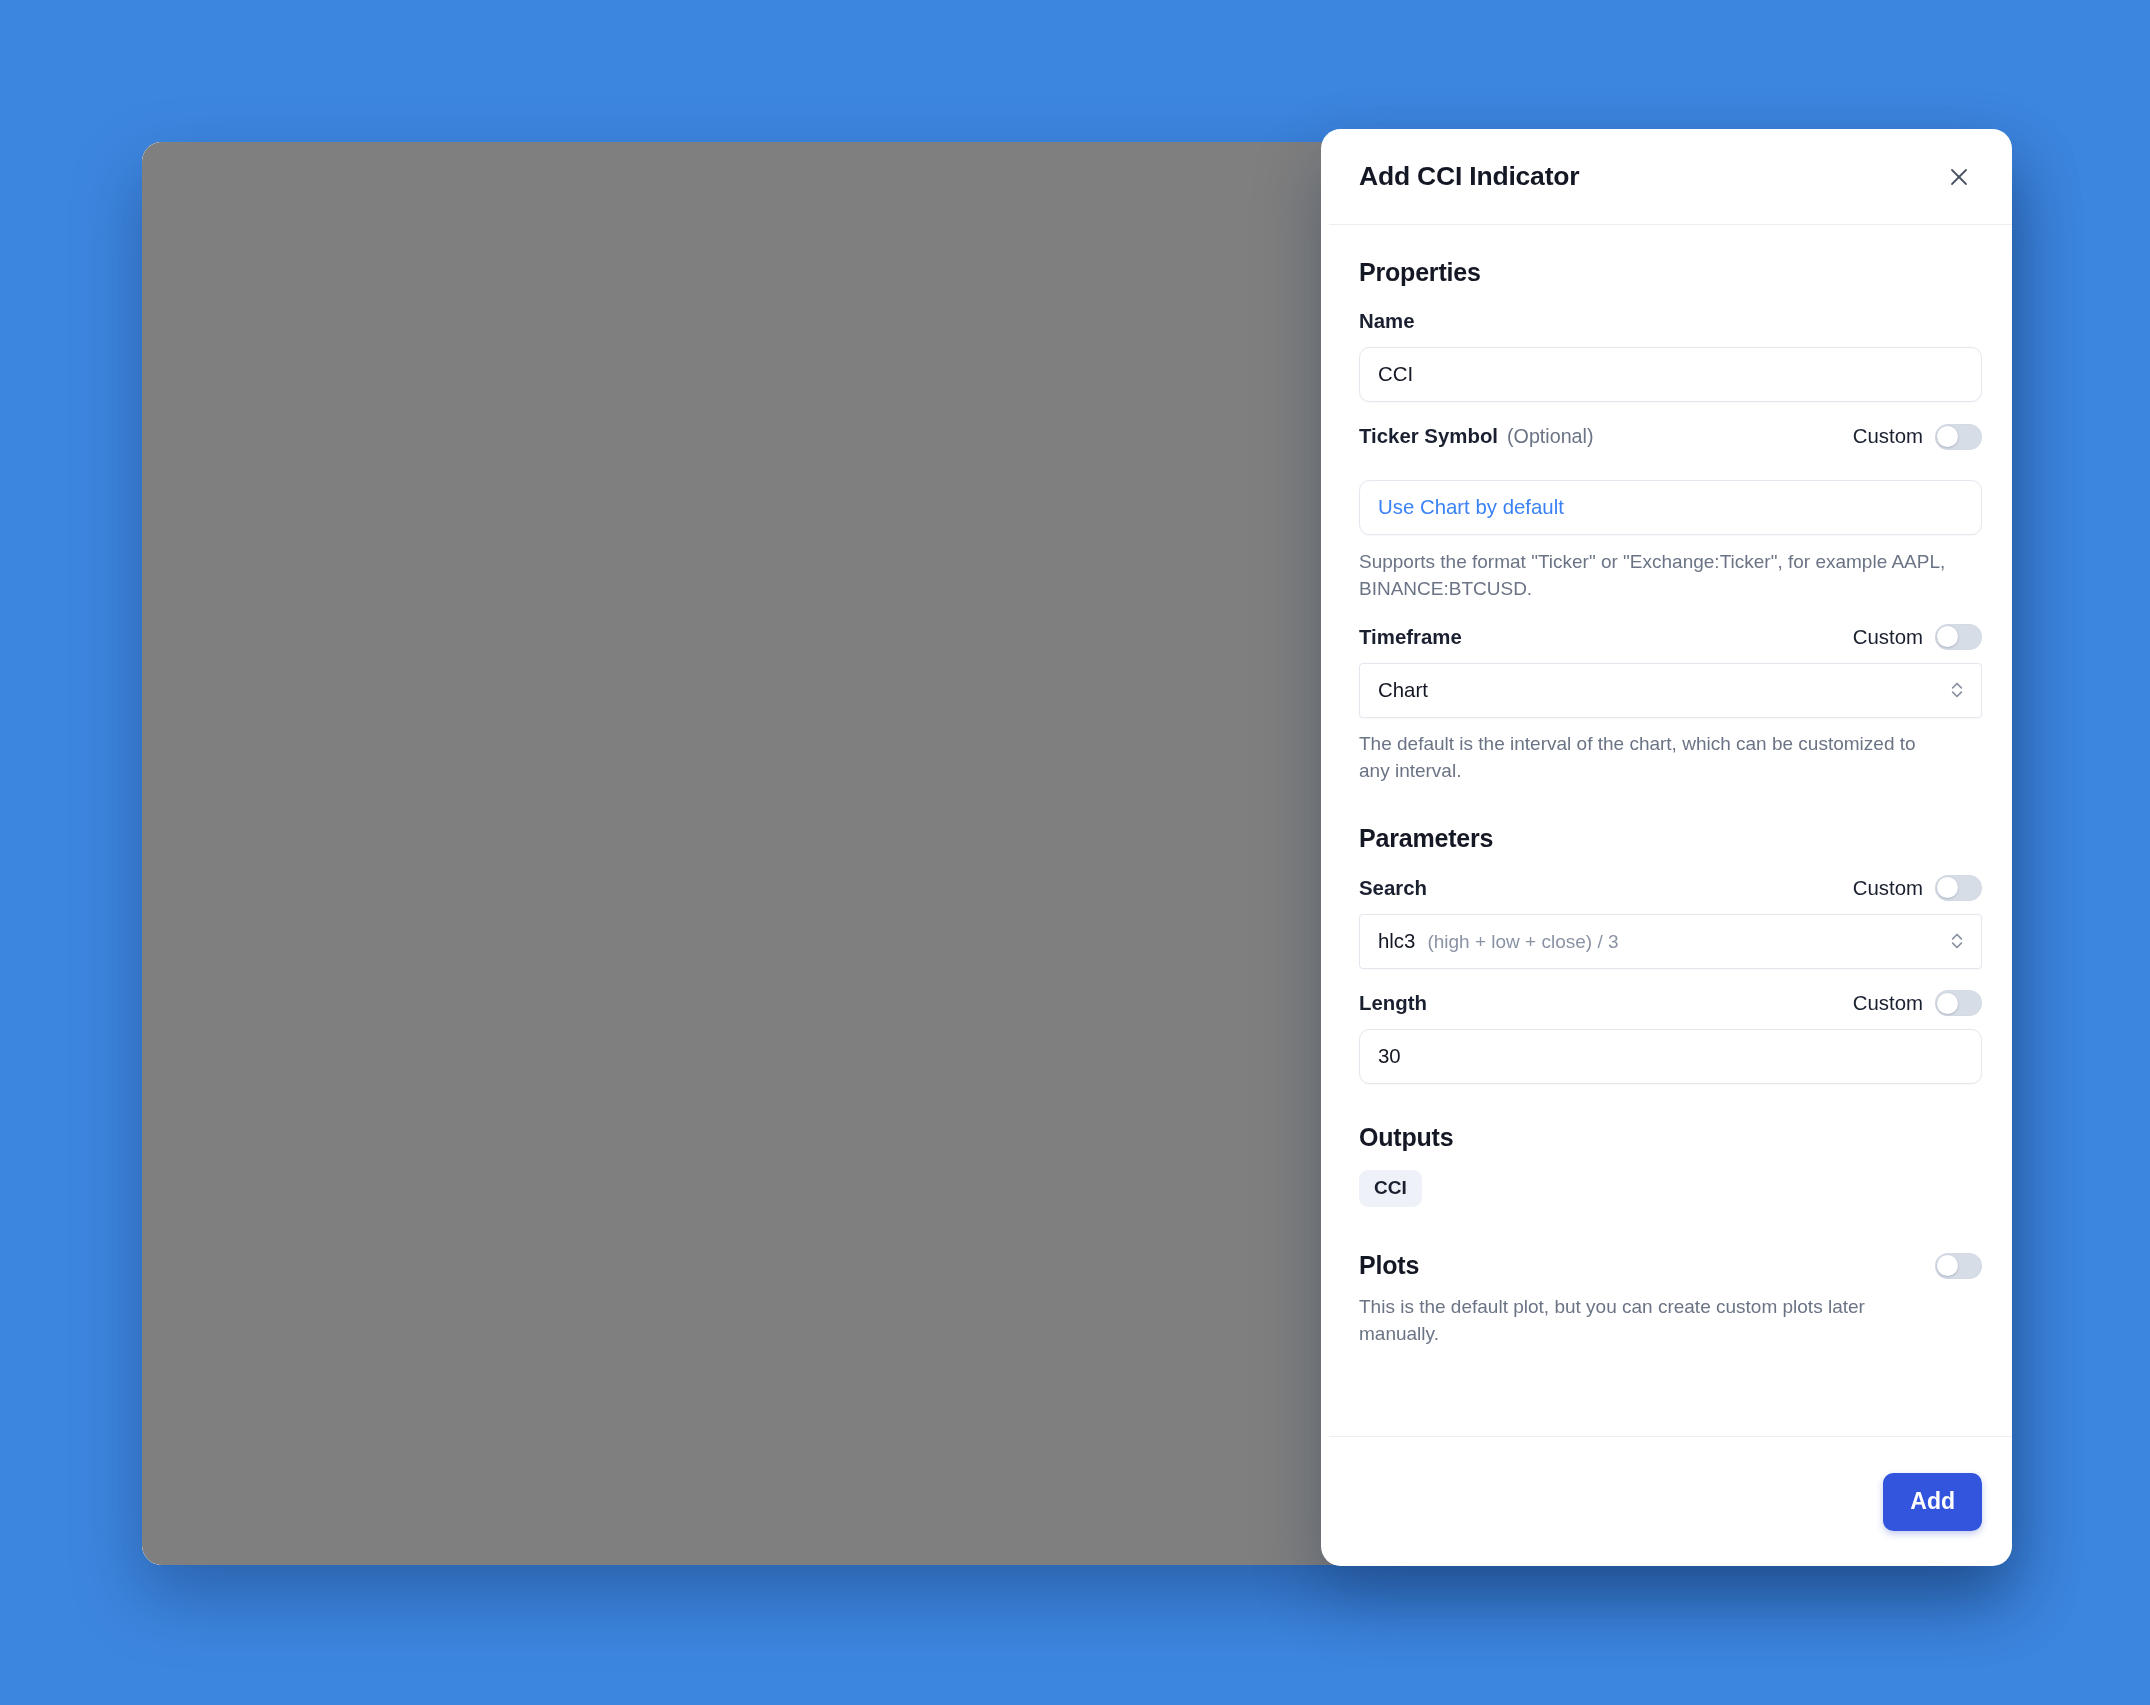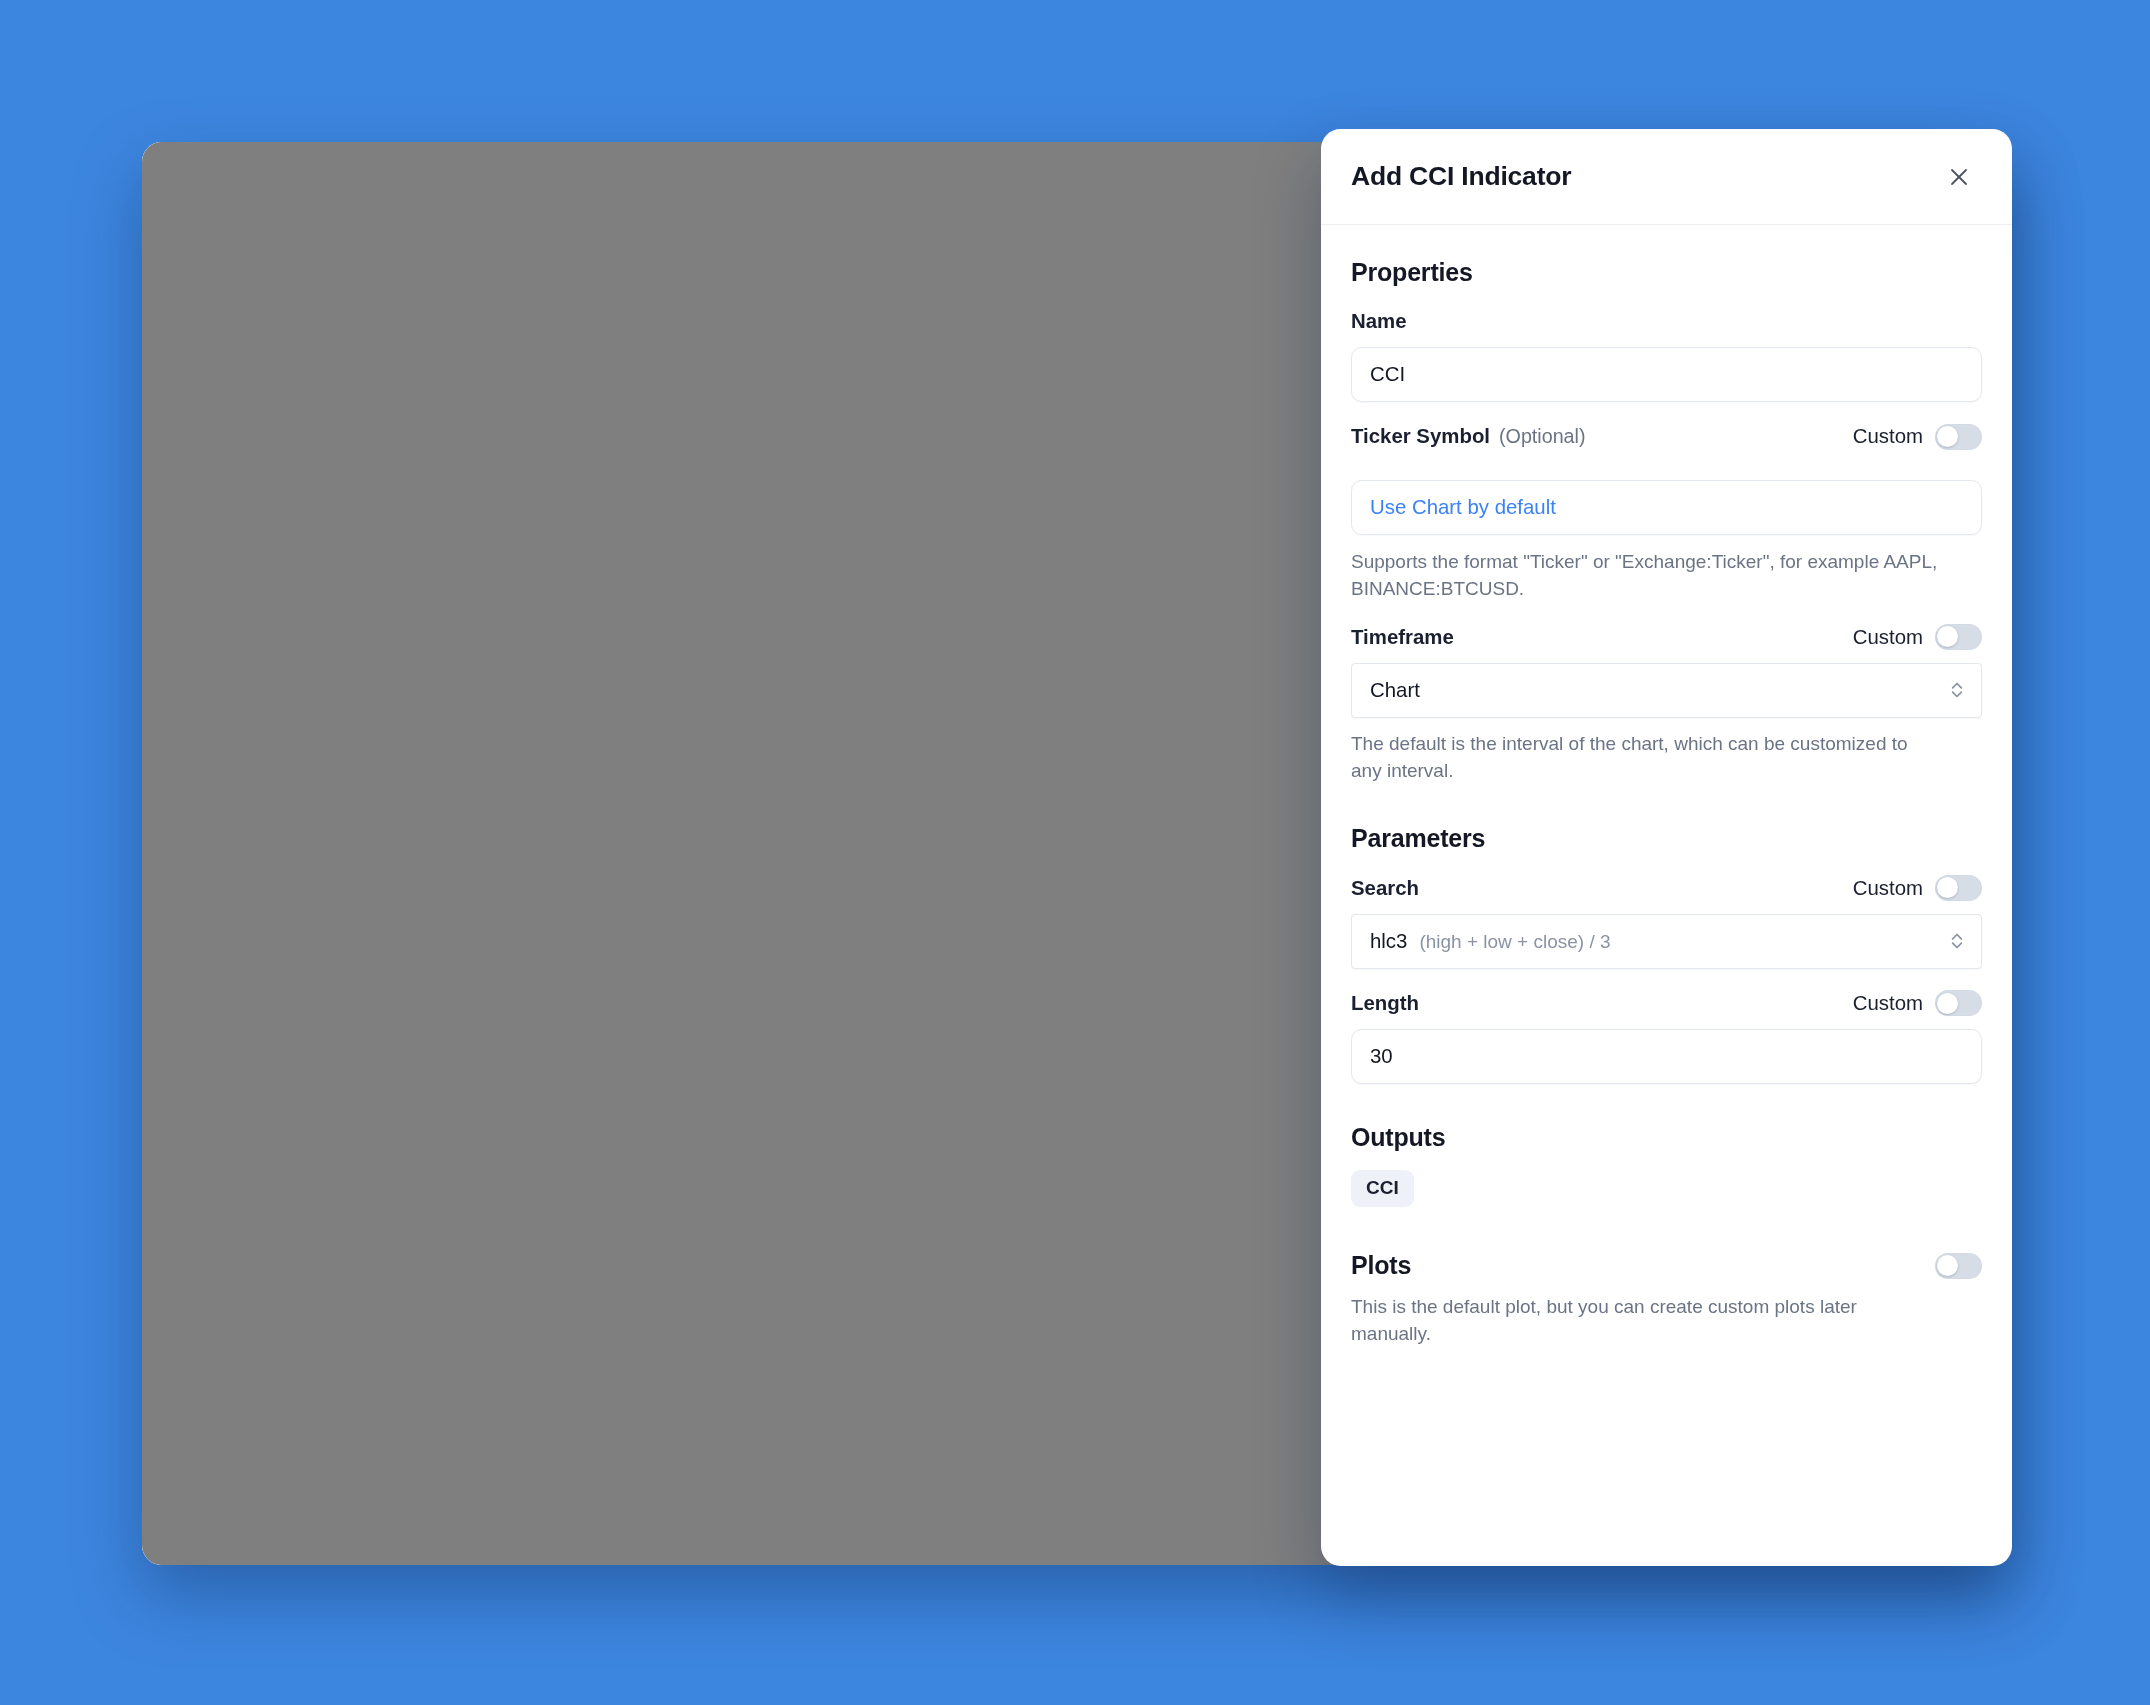--- a/index.html
+++ b/index.html
@@ -141,20 +141,21 @@
     top: 129px;
     width: 691px;
     height: 1437px;
     background: #ffffff;
     border-radius: 19.7px;
     box-shadow: 0 30px 68px rgba(8, 30, 70, 0.30);
     z-index: 100;
     display: flex;
     flex-direction: column;
     overflow: hidden;
+    padding-left: 8px;
   }
 
   #modal-header {
     height: 96px;
     flex: none;
     display: flex;
     align-items: center;
     justify-content: space-between;
     padding: 0 35px 0 30px;
     border-bottom: 1.5px solid #eceef3;
@@ -473,14 +474,17 @@
     <div id="plots-head">
       <span class="section-title">Plots</span>
       <span class="toggle">
           <span class="knob"></span>
         </span>
     </div>
     <div class="helper">This is the default plot, but you can create custom plots later manually.</div>
 
   </div>
 
+  <div id="modal-footer">
+    <button id="add-btn">Add</button>
+  </div>
 </div>
 
 
 </body></html>

